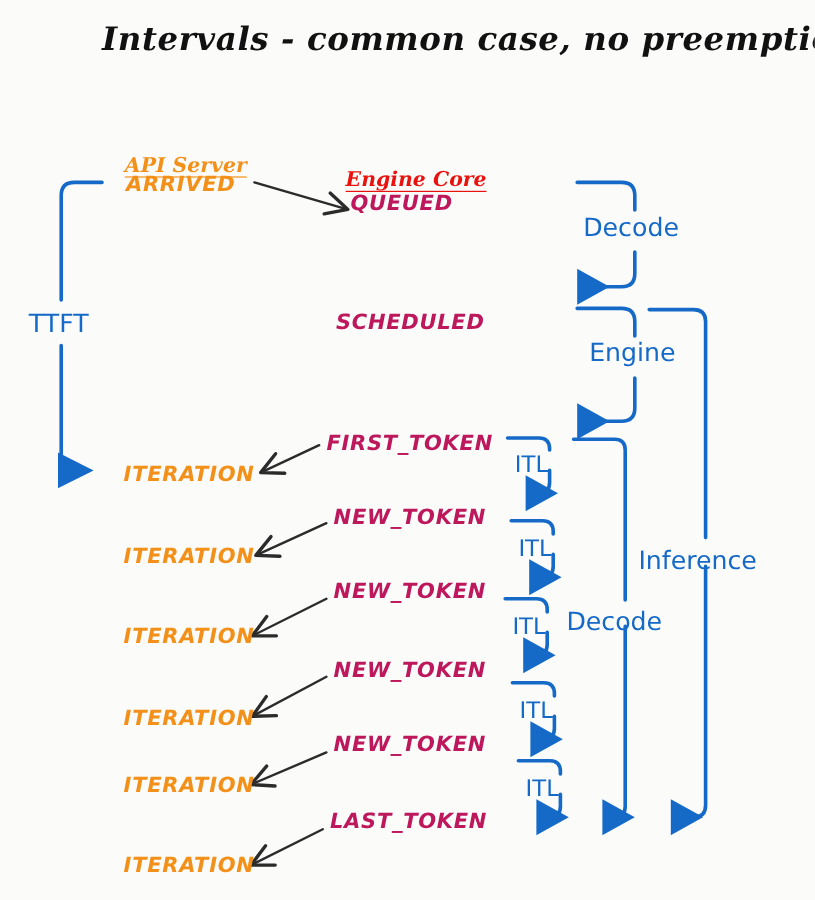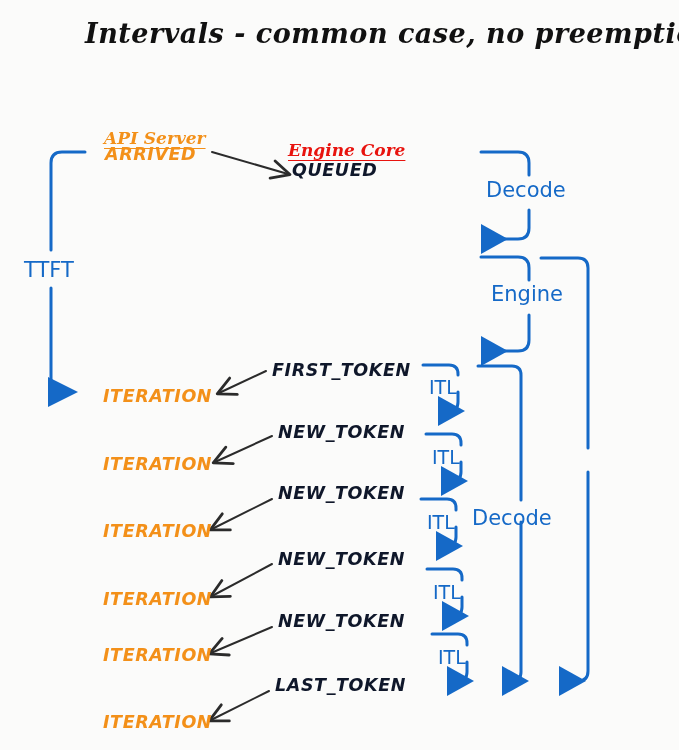--- a/index.html
+++ b/index.html
@@ -32,21 +32,21 @@
   .colhead.api{color:#F39019;}
   .colhead.core{color:#E8130E;}
 
   .state{
     font-family:"DejaVu Sans", sans-serif;
     font-style:italic;font-weight:bold;
     font-size:17.5px;
     letter-spacing:.6px;
   }
   .state.orange{color:#F39019;text-align:right;}
-  .state.red{color:#0f172a;}
+  .state.red{color:#be185d;}
 
   .bluetxt{
     font-family:"DejaVu Sans", sans-serif;
     font-size:21px;color:#1569C7;font-weight:normal;
   }
   .bluetxt.small{font-size:19px;}
 </style>
 </head>
 <body>
 
@@ -125,31 +125,33 @@
 
   <div class="lbl state orange" style="left:105px;top:146px;">ARRIVED</div>
   <div class="lbl state orange" style="left:103px;top:388px;">ITERATION</div>
   <div class="lbl state orange" style="left:103px;top:456px;">ITERATION</div>
   <div class="lbl state orange" style="left:103px;top:523px;">ITERATION</div>
   <div class="lbl state orange" style="left:103px;top:591px;">ITERATION</div>
   <div class="lbl state orange" style="left:103px;top:647px;">ITERATION</div>
   <div class="lbl state orange" style="left:103px;top:714px;">ITERATION</div>
 
   <div class="lbl state red" style="left:292px;top:162px;">QUEUED</div>
+  <div class="lbl state red" style="left:280px;top:261px;">SCHEDULED</div>
   <div class="lbl state red" style="left:272px;top:362px;">FIRST_TOKEN</div>
   <div class="lbl state red" style="left:278px;top:424px;">NEW_TOKEN</div>
   <div class="lbl state red" style="left:278px;top:485px;">NEW_TOKEN</div>
   <div class="lbl state red" style="left:278px;top:551px;">NEW_TOKEN</div>
   <div class="lbl state red" style="left:278px;top:613px;">NEW_TOKEN</div>
   <div class="lbl state red" style="left:275px;top:677px;">LAST_TOKEN</div>
 
   <div class="lbl bluetxt" style="left:24px;top:260px;">TTFT</div>
   <div class="lbl bluetxt" style="left:486px;top:180px;">Decode</div>
   <div class="lbl bluetxt" style="left:491px;top:284px;">Engine</div>
   <div class="lbl bluetxt" style="left:472px;top:508px;">Decode</div>
+  <div class="lbl bluetxt" style="left:532px;top:457px;">Inference</div>
 
   <div class="lbl bluetxt small" style="left:429px;top:378px;">ITL</div>
   <div class="lbl bluetxt small" style="left:432px;top:448px;">ITL</div>
   <div class="lbl bluetxt small" style="left:427px;top:513px;">ITL</div>
   <div class="lbl bluetxt small" style="left:433px;top:583px;">ITL</div>
   <div class="lbl bluetxt small" style="left:438px;top:648px;">ITL</div>
 
 </div>
 
 </body></html>

